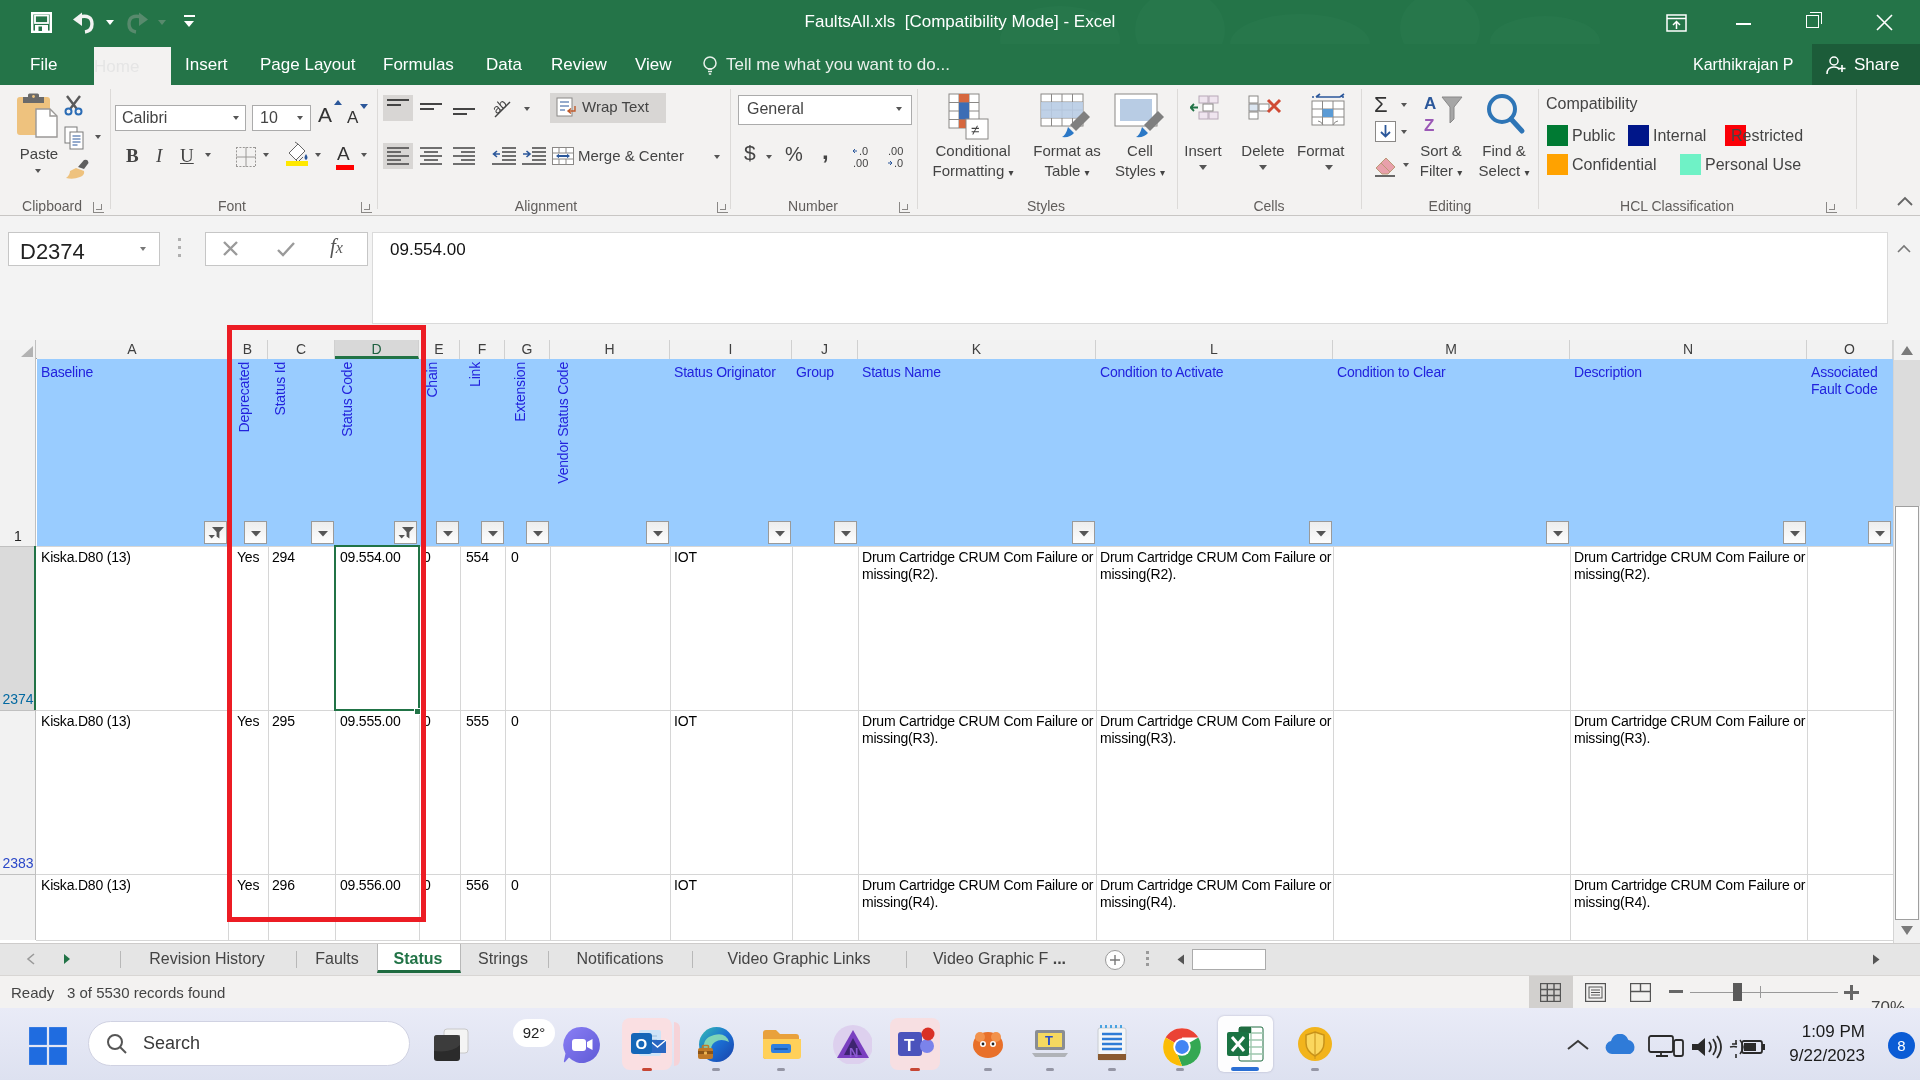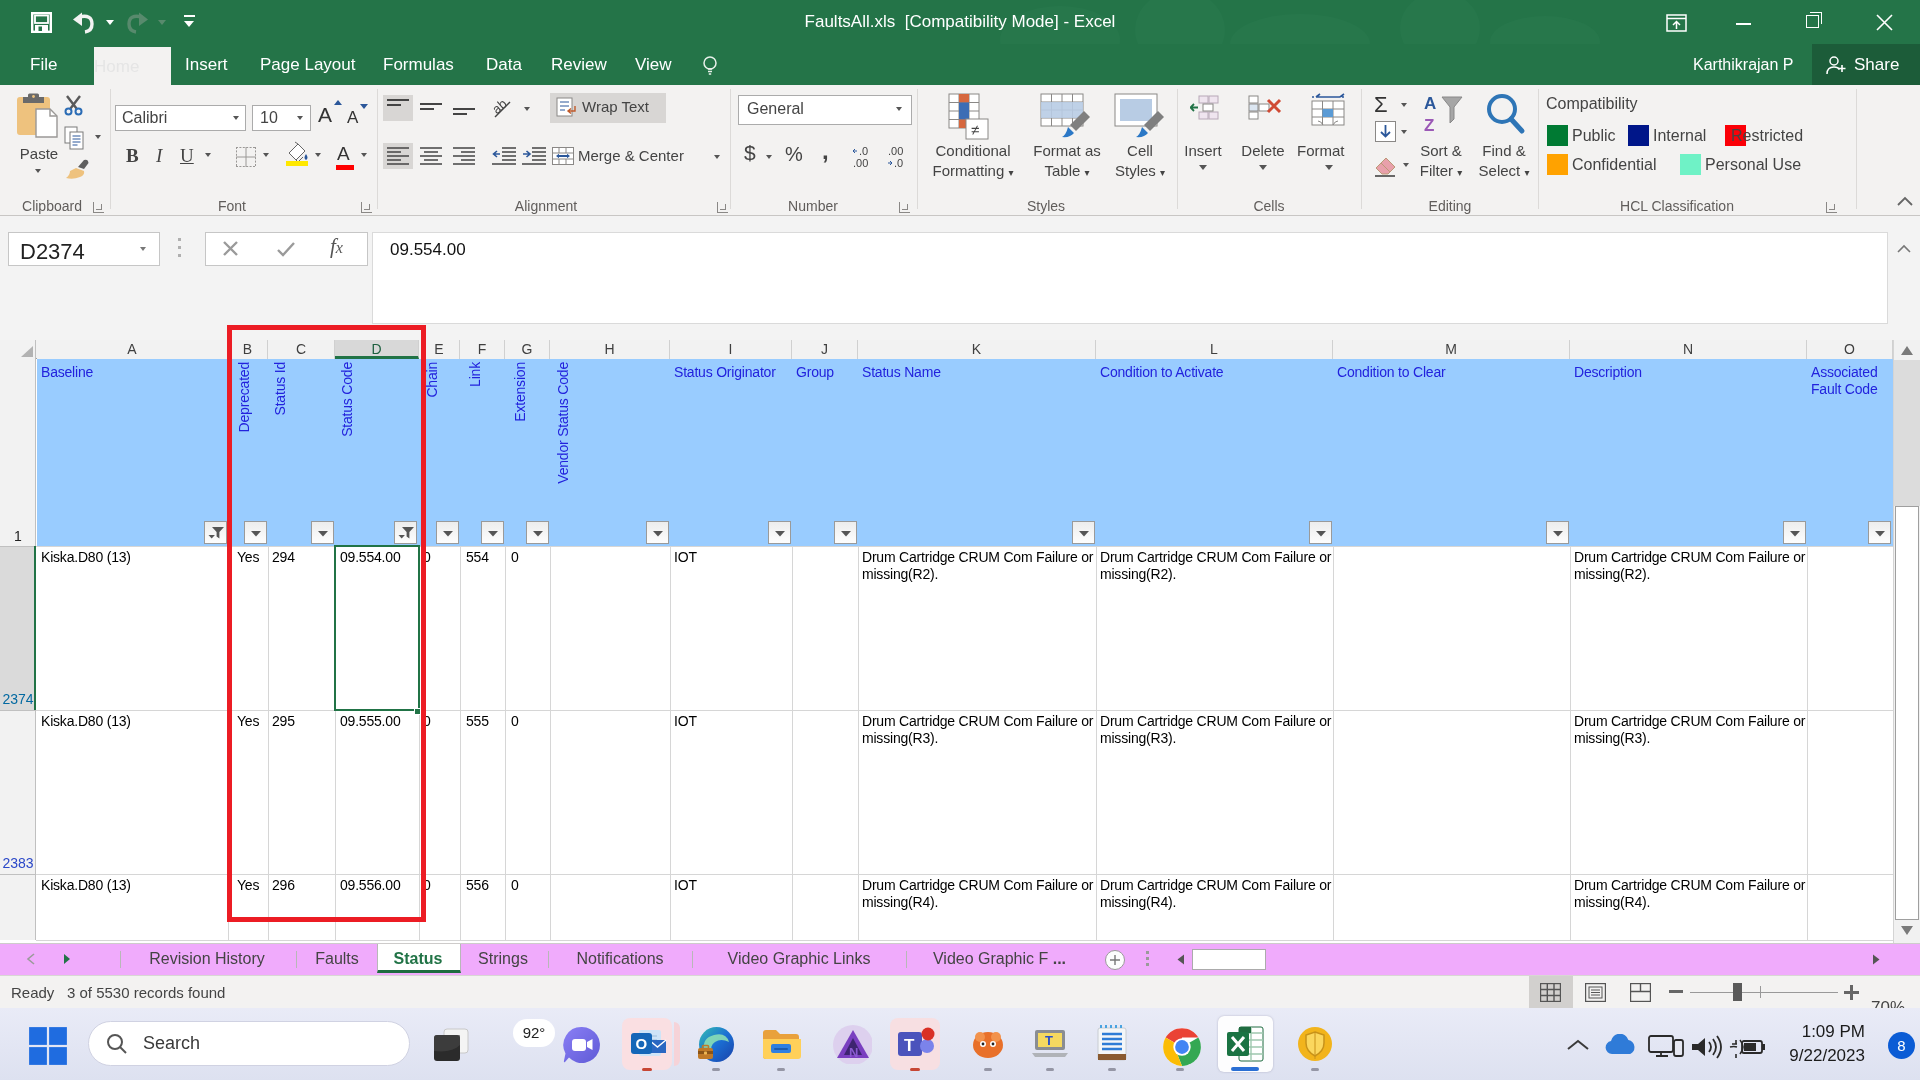--- a/index.html
+++ b/index.html
@@ -23,21 +23,21 @@
 #sheet{left:0;top:340px;width:1920px;height:603px;background:#fff}
 .colhead{position:absolute;top:0;height:19px;background:#f2f2f2;border-right:1px solid #d0d0d0;font-size:14px;color:#3f3f3f;text-align:center;line-height:19px}
 .gridv{position:absolute;top:19px;width:1px;height:581px;background:#d6d6d6}
 .gridh{position:absolute;left:36px;width:1857px;height:1px;background:#d6d6d6}
 .celltext{position:absolute;font-size:14px;color:#000;line-height:17px;white-space:nowrap;letter-spacing:-0.2px}
 .bluetext{position:absolute;font-size:14px;color:#2222dd;line-height:17px;white-space:nowrap;letter-spacing:-0.2px}
 .vtext{position:absolute;font-size:14px;color:#2222dd;letter-spacing:-0.2px;writing-mode:vertical-rl;transform:rotate(180deg);white-space:nowrap}
 .fbtn{position:absolute;top:181px;width:23px;height:23px;background:linear-gradient(#ededed,#fdfdfd);border:1px solid #9a9a9a}
 .fbtn svg{position:absolute;left:3px;top:4px}
 
-#tabbar{left:0;top:943px;width:1920px;height:32px;background:#f0abfc;border-top:1px solid #cecccb}
+#tabbar{left:0;top:943px;width:1920px;height:32px;background:#e5e5e5;border-top:1px solid #cecccb}
 .stab{position:absolute;top:0;height:30px;line-height:30px;font-size:16px;color:#444;text-align:center}
 .tsep{position:absolute;top:7px;width:1px;height:17px;background:#b8b8b8}
 #statusbar{left:0;top:975px;width:1920px;height:33px;background:#f3f2f1;border-top:1px solid #d8d6d4}
 #taskbar{left:0;top:1008px;width:1920px;height:72px;background:linear-gradient(180deg,#e9ebf7,#dde1f0)}
 .dot{position:absolute;top:1068px;width:8px;height:3px;border-radius:2px;background:#9596a5}
 .tbicon{position:absolute;top:1024px;width:40px;height:40px}
 </style>
 </head>
 <body>
 <div id="stage">
@@ -89,20 +89,21 @@
   <div class="mtab" style="left:185px">Insert</div>
   <div class="mtab" style="left:260px">Page Layout</div>
   <div class="mtab" style="left:383px">Formulas</div>
   <div class="mtab" style="left:486px">Data</div>
   <div class="mtab" style="left:551px">Review</div>
   <div class="mtab" style="left:635px">View</div>
   <svg class="ab" style="left:700px;top:11px" width="20" height="22" viewBox="0 0 20 22">
         <circle cx="10" cy="8" r="6" fill="none" stroke="#e8f0ea" stroke-width="1.5"></circle>
         <path d="M8 14 h4 M8 16.5 h4 M8.8 19 h2.4" stroke="#e8f0ea" stroke-width="1.3"></path>
       </svg>
+  <div class="mtab" style="left:726px;color:#e8f0ea">Tell me what you want to do...</div>
   <div class="mtab" style="left:1693px;font-size:16px">Karthikrajan P</div>
   <div class="ab" style="left:1812px;top:0;width:108px;height:41px;background:#1c5c39"></div>
   <svg class="ab" style="left:1824px;top:10px" width="24" height="22" viewBox="0 0 24 22">
         <circle cx="10" cy="7" r="4" fill="none" stroke="#fff" stroke-width="1.5"></circle>
         <path d="M3 20 Q3 13 10 13 Q14 13 15.5 15.5" fill="none" stroke="#fff" stroke-width="1.5"></path>
         <path d="M18 11 v7 M14.5 14.5 h7" stroke="#fff" stroke-width="1.6"></path>
       </svg>
   <div class="mtab" style="left:1854px">Share</div>
 </div>
 <div class="ab" id="ribbon">

